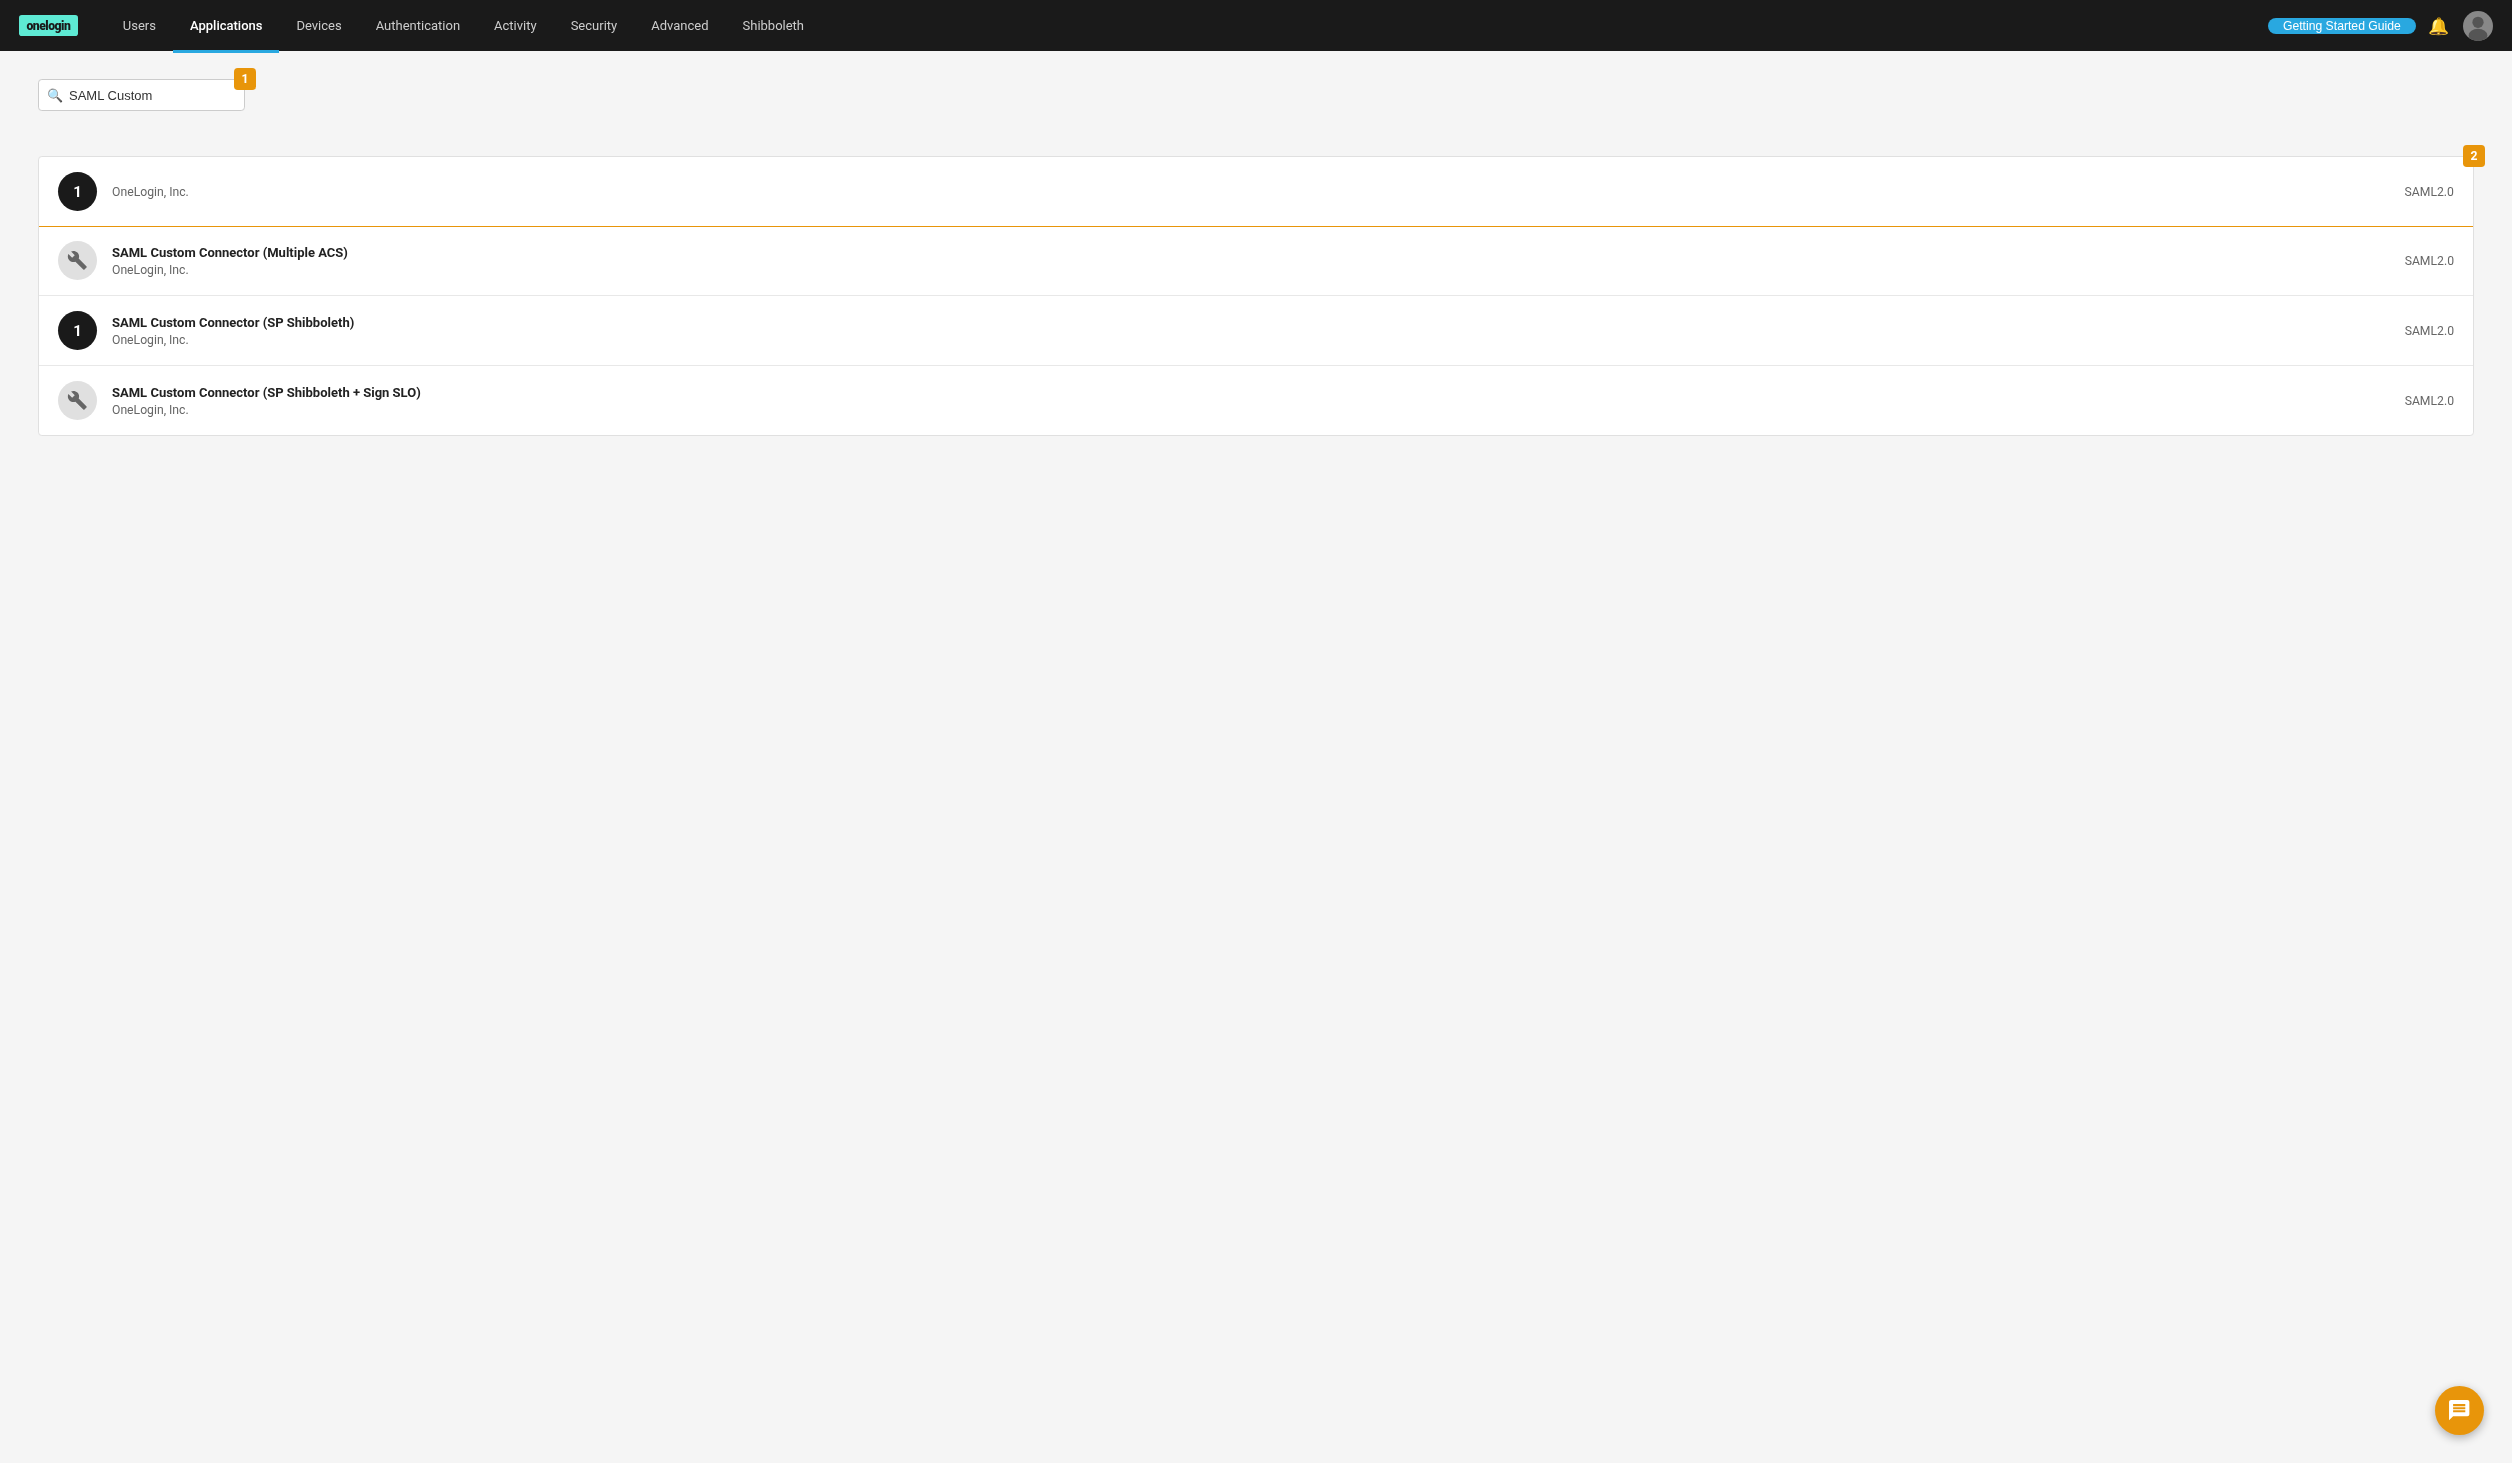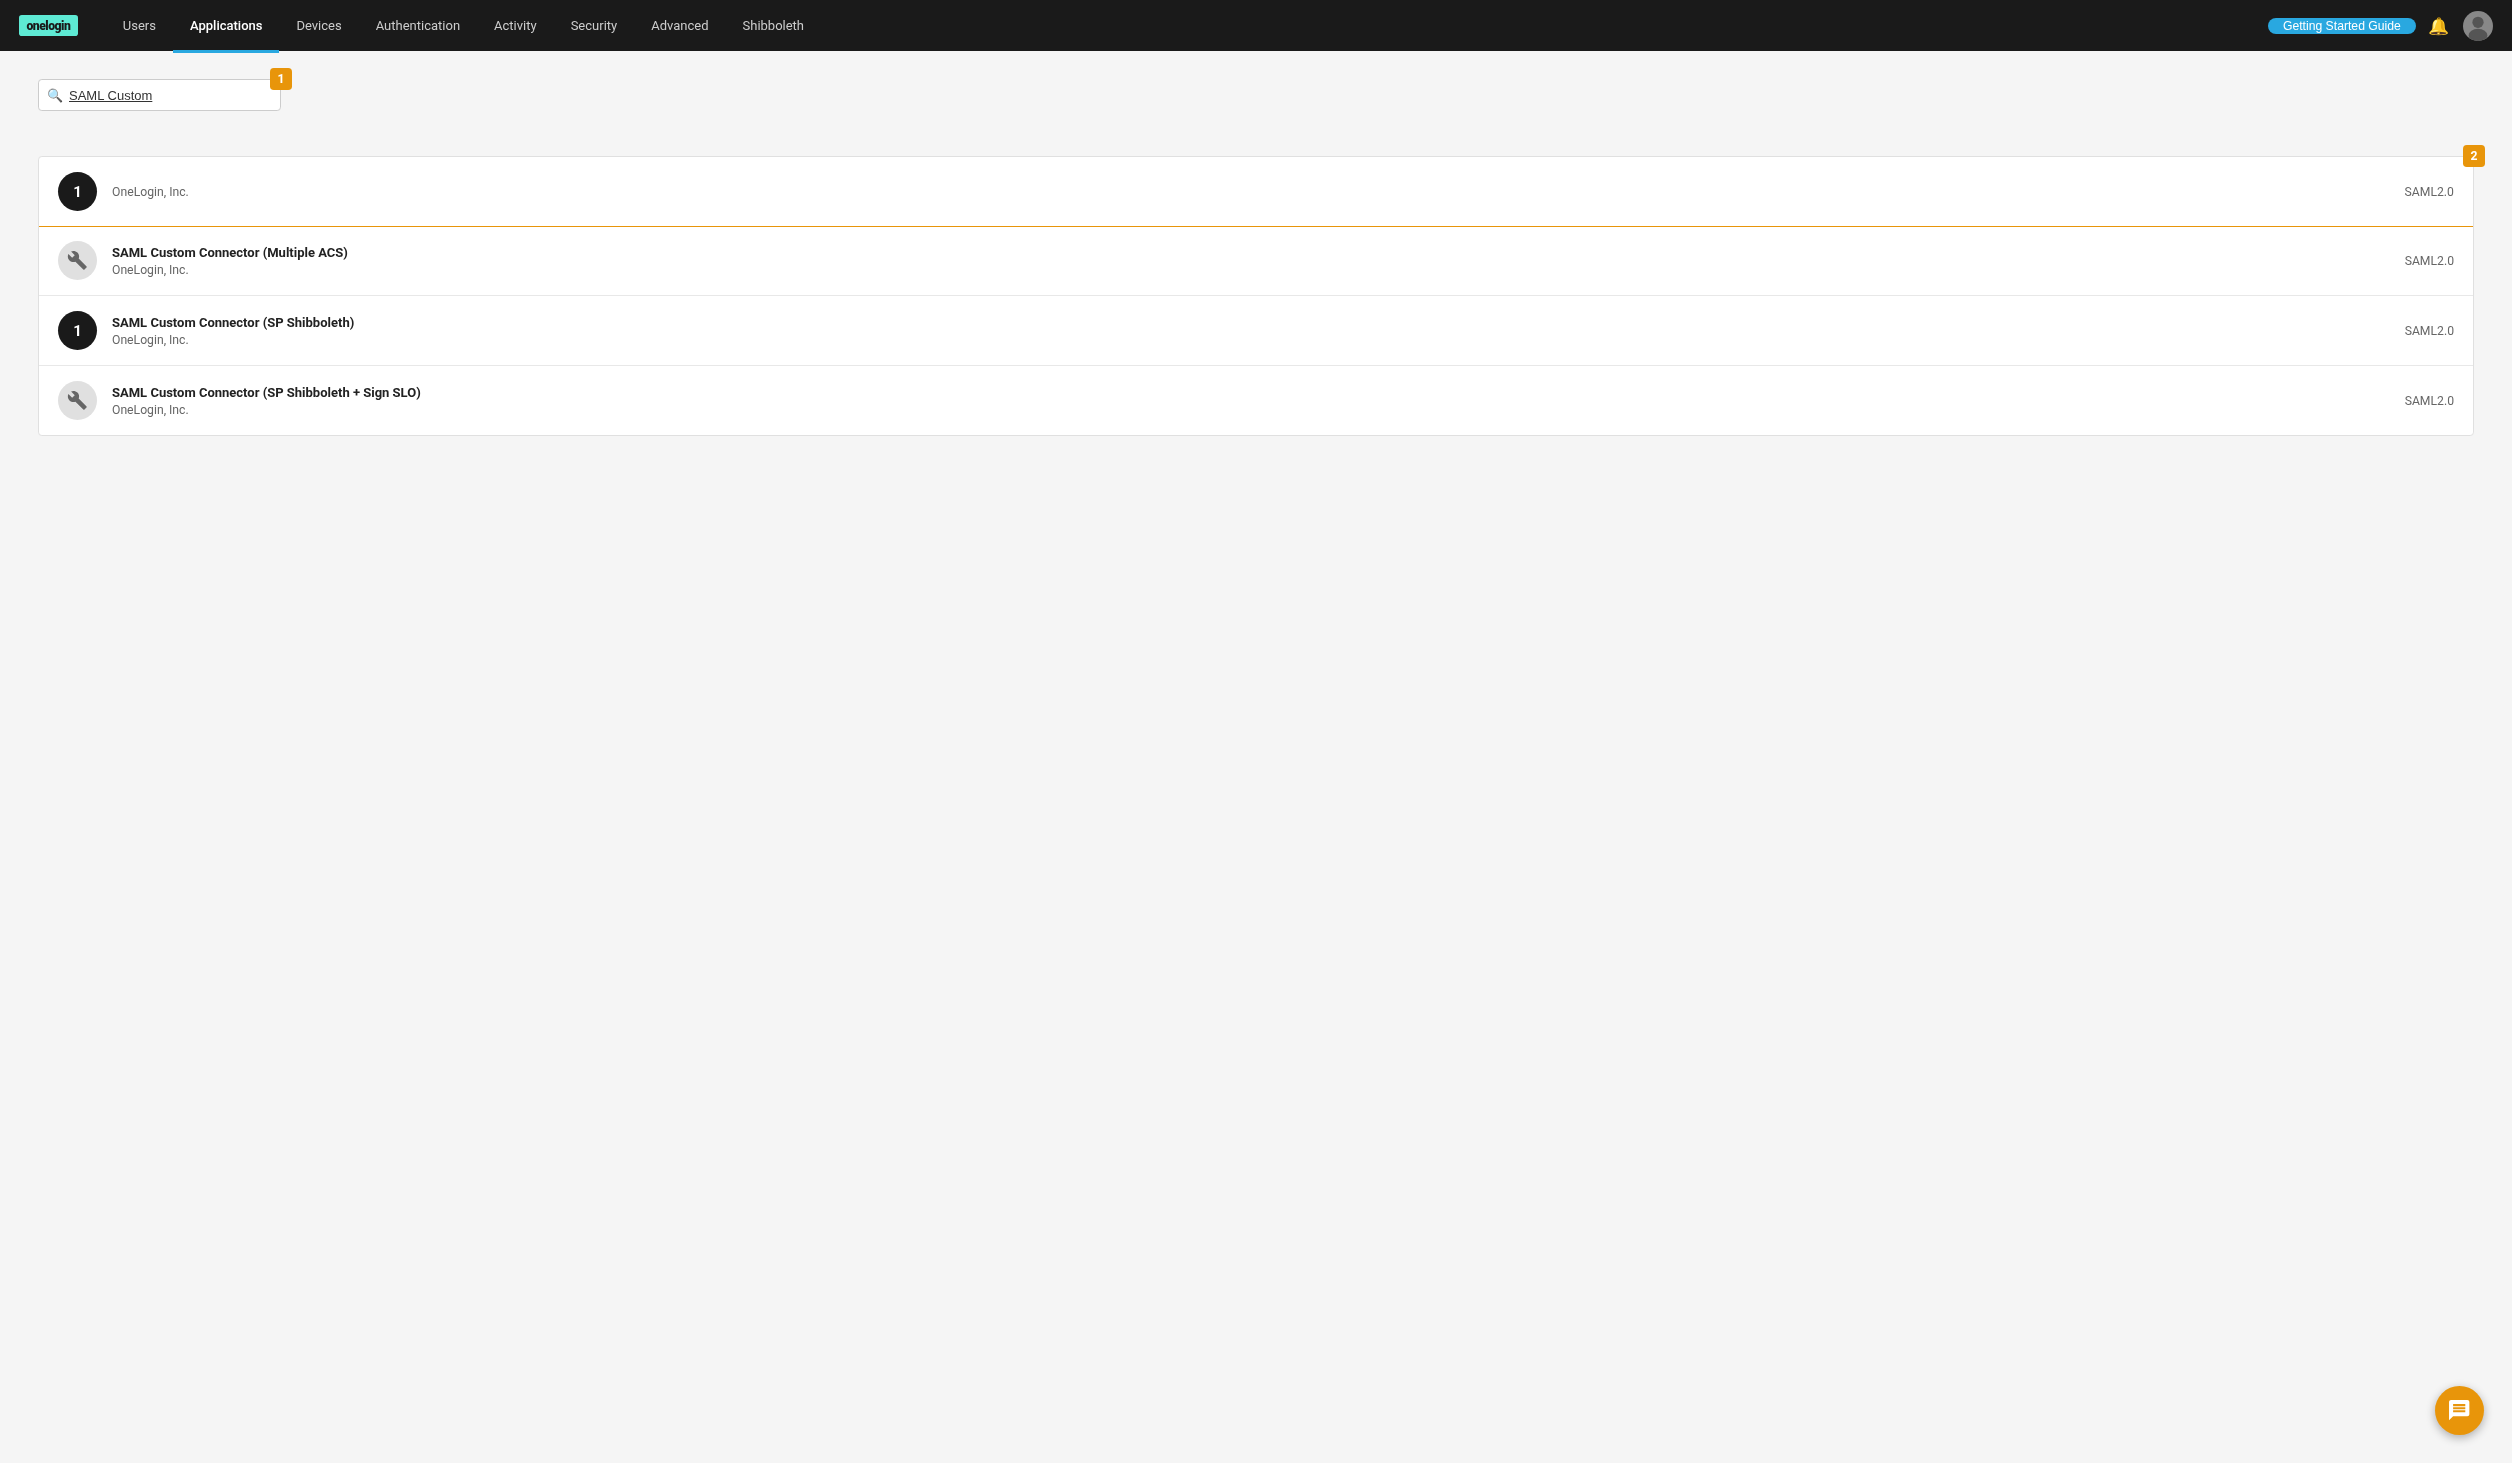--- a/index.html
+++ b/index.html
@@ -118,24 +118,23 @@
       transform: translateY(-50%);
       color: #888;
       font-size: 13px;
       pointer-events: none;
     }
     .search-input {
       border: 0.9px solid #ccc;
       border-radius: 3.8px;
       padding: 7.5px 11.3px 7.5px 30px;
       font-size: 13px;
-      width: 243px;
+      width: 207px;
       outline: none;
       color: #333;
-      text-decoration: underline;
     }
 
     
     .step-badge {
       display: inline-flex;
       align-items: center;
       justify-content: center;
       width: 22.5px;
       height: 22.5px;
       border-radius: 3.8px;

